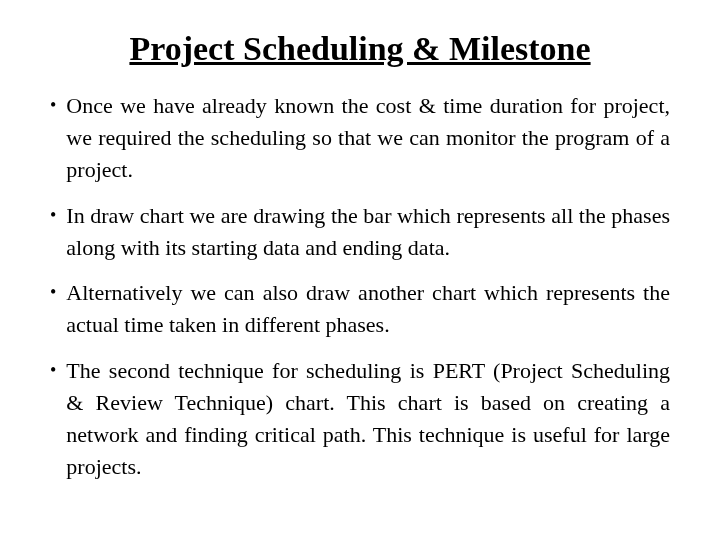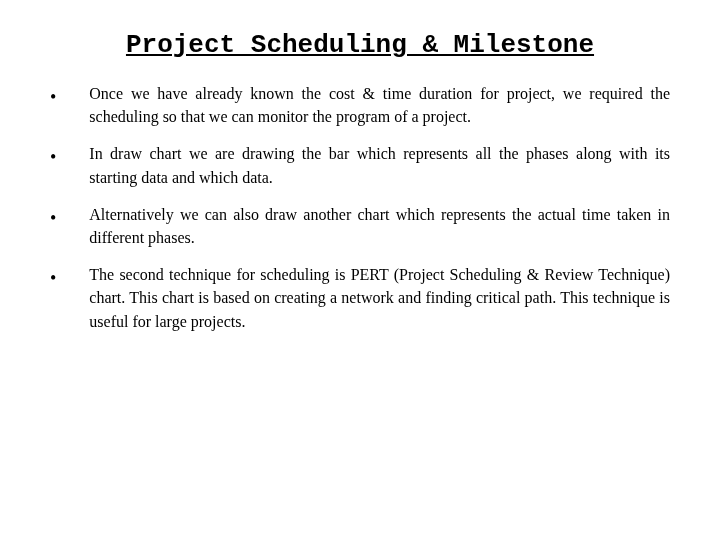--- a/index.html
+++ b/index.html
@@ -24,26 +24,26 @@
       height: 540px;
       background: #ffffff;
       padding: 30px 50px 30px 50px;
       display: flex;
       flex-direction: column;
       gap: 0;
     }
 
     .title {
       text-align: center;
-      font-size: 26px;
+      font-size: 34px;
       font-weight: bold;
       text-decoration: underline;
       margin-bottom: 22px;
       color: #000000;
-      font-family: Liberation Mono, monospace;
+      font-family: Liberation Serif, serif;
     }
 
     .content {
       display: flex;
       flex-direction: column;
       gap: 14px;
     }
 
     .bullet-item {
       display: flex;
@@ -52,25 +52,24 @@
     }
 
     .bullet {
       flex-shrink: 0;
       margin-top: 2px;
       font-size: 18px;
       line-height: 1.45;
     }
 
     .bullet-text {
-      font-size: 16px;
+      font-size: 22px;
       line-height: 1.45;
       color: #000000;
       text-align: justify;
-      margin-left: 23px;
     }
 
     .bold {
       font-weight: normal;
     }
 
     .normal {
       font-weight: normal;
     }
   </style>
@@ -85,21 +84,21 @@
     <div class="bullet-item">
       <span class="bullet">•</span>
       <span class="bullet-text">
         <span class="normal">Once we have already known the cost &amp; time duration for project, we required the scheduling so that we can monitor the program of a project.</span>
       </span>
     </div>
 
     <div class="bullet-item">
       <span class="bullet">•</span>
       <span class="bullet-text">
-        <span class="normal">In draw chart </span><span class="bold">we are drawing the bar which represents all the phases along with its starting data</span><span class="normal"> and which data.</span>
+        <span class="normal">In draw chart </span><span class="bold">we are drawing the bar which represents all the phases along with its starting data</span><span class="normal"> and ending data.</span>
       </span>
     </div>
 
     <div class="bullet-item">
       <span class="bullet">•</span>
       <span class="bullet-text">
         <span class="normal">Alternatively we can also draw another chart which represents the actual time taken in different phases.</span>
       </span>
     </div>
 

